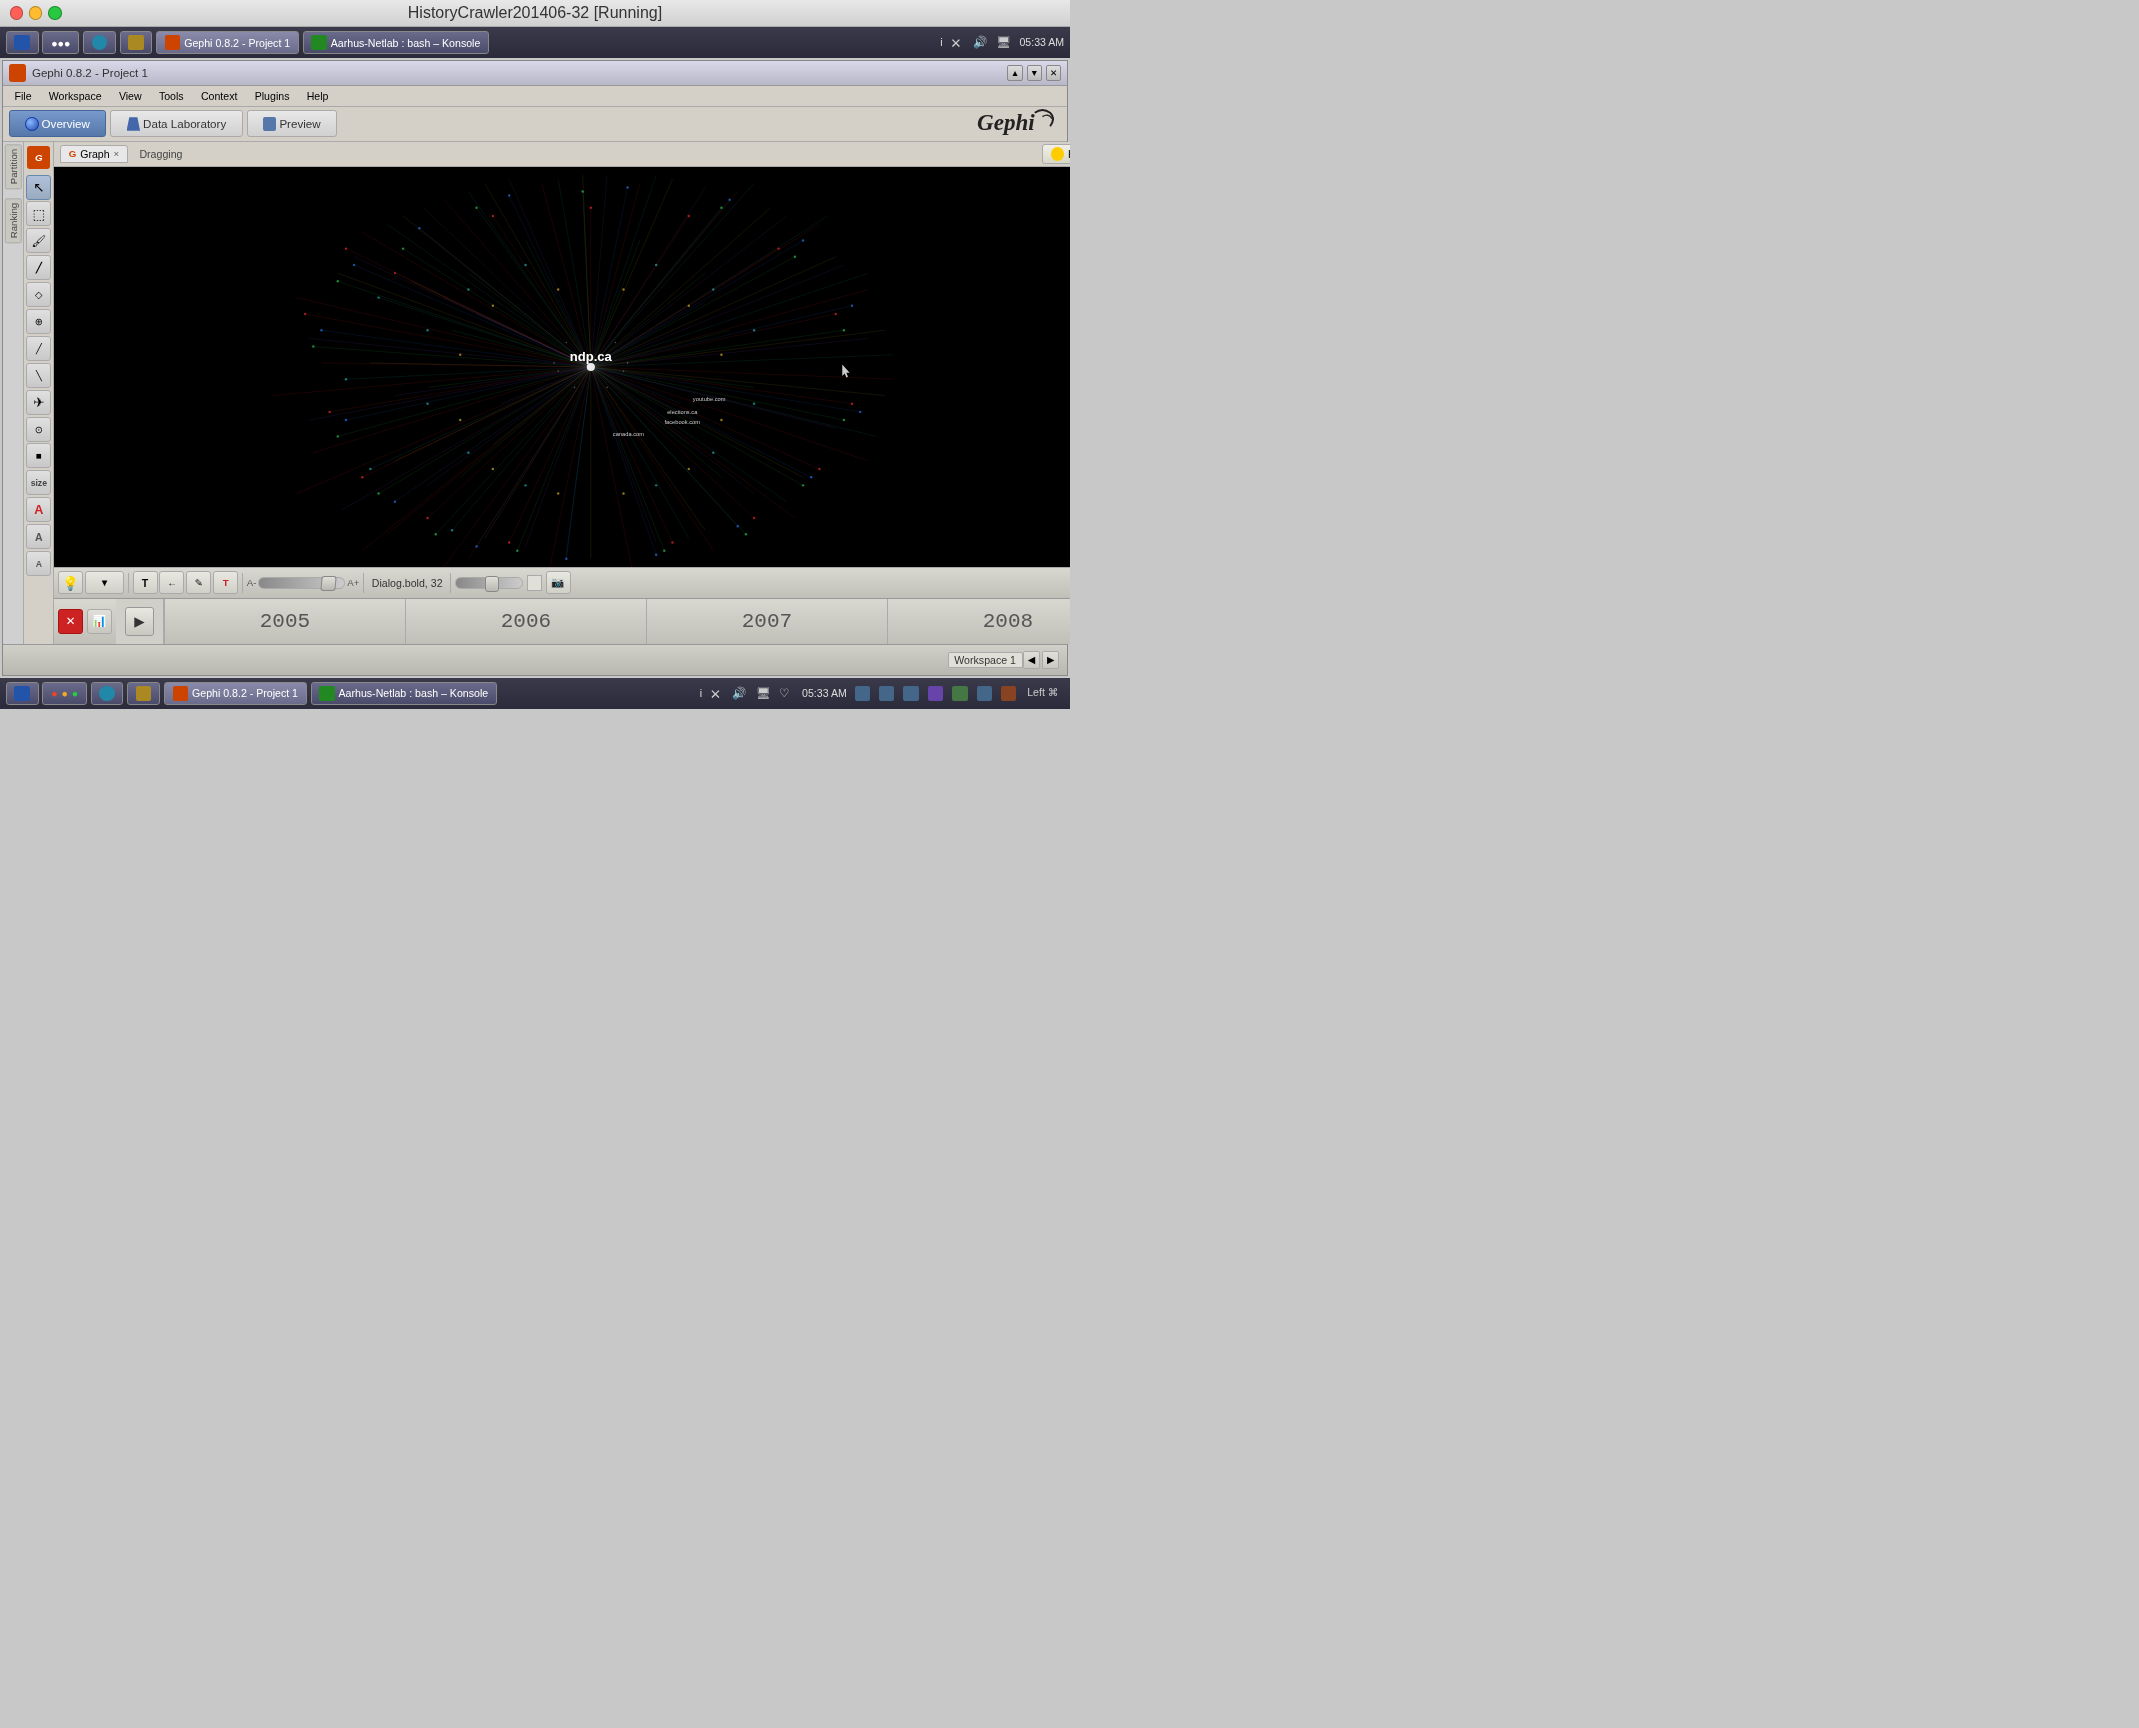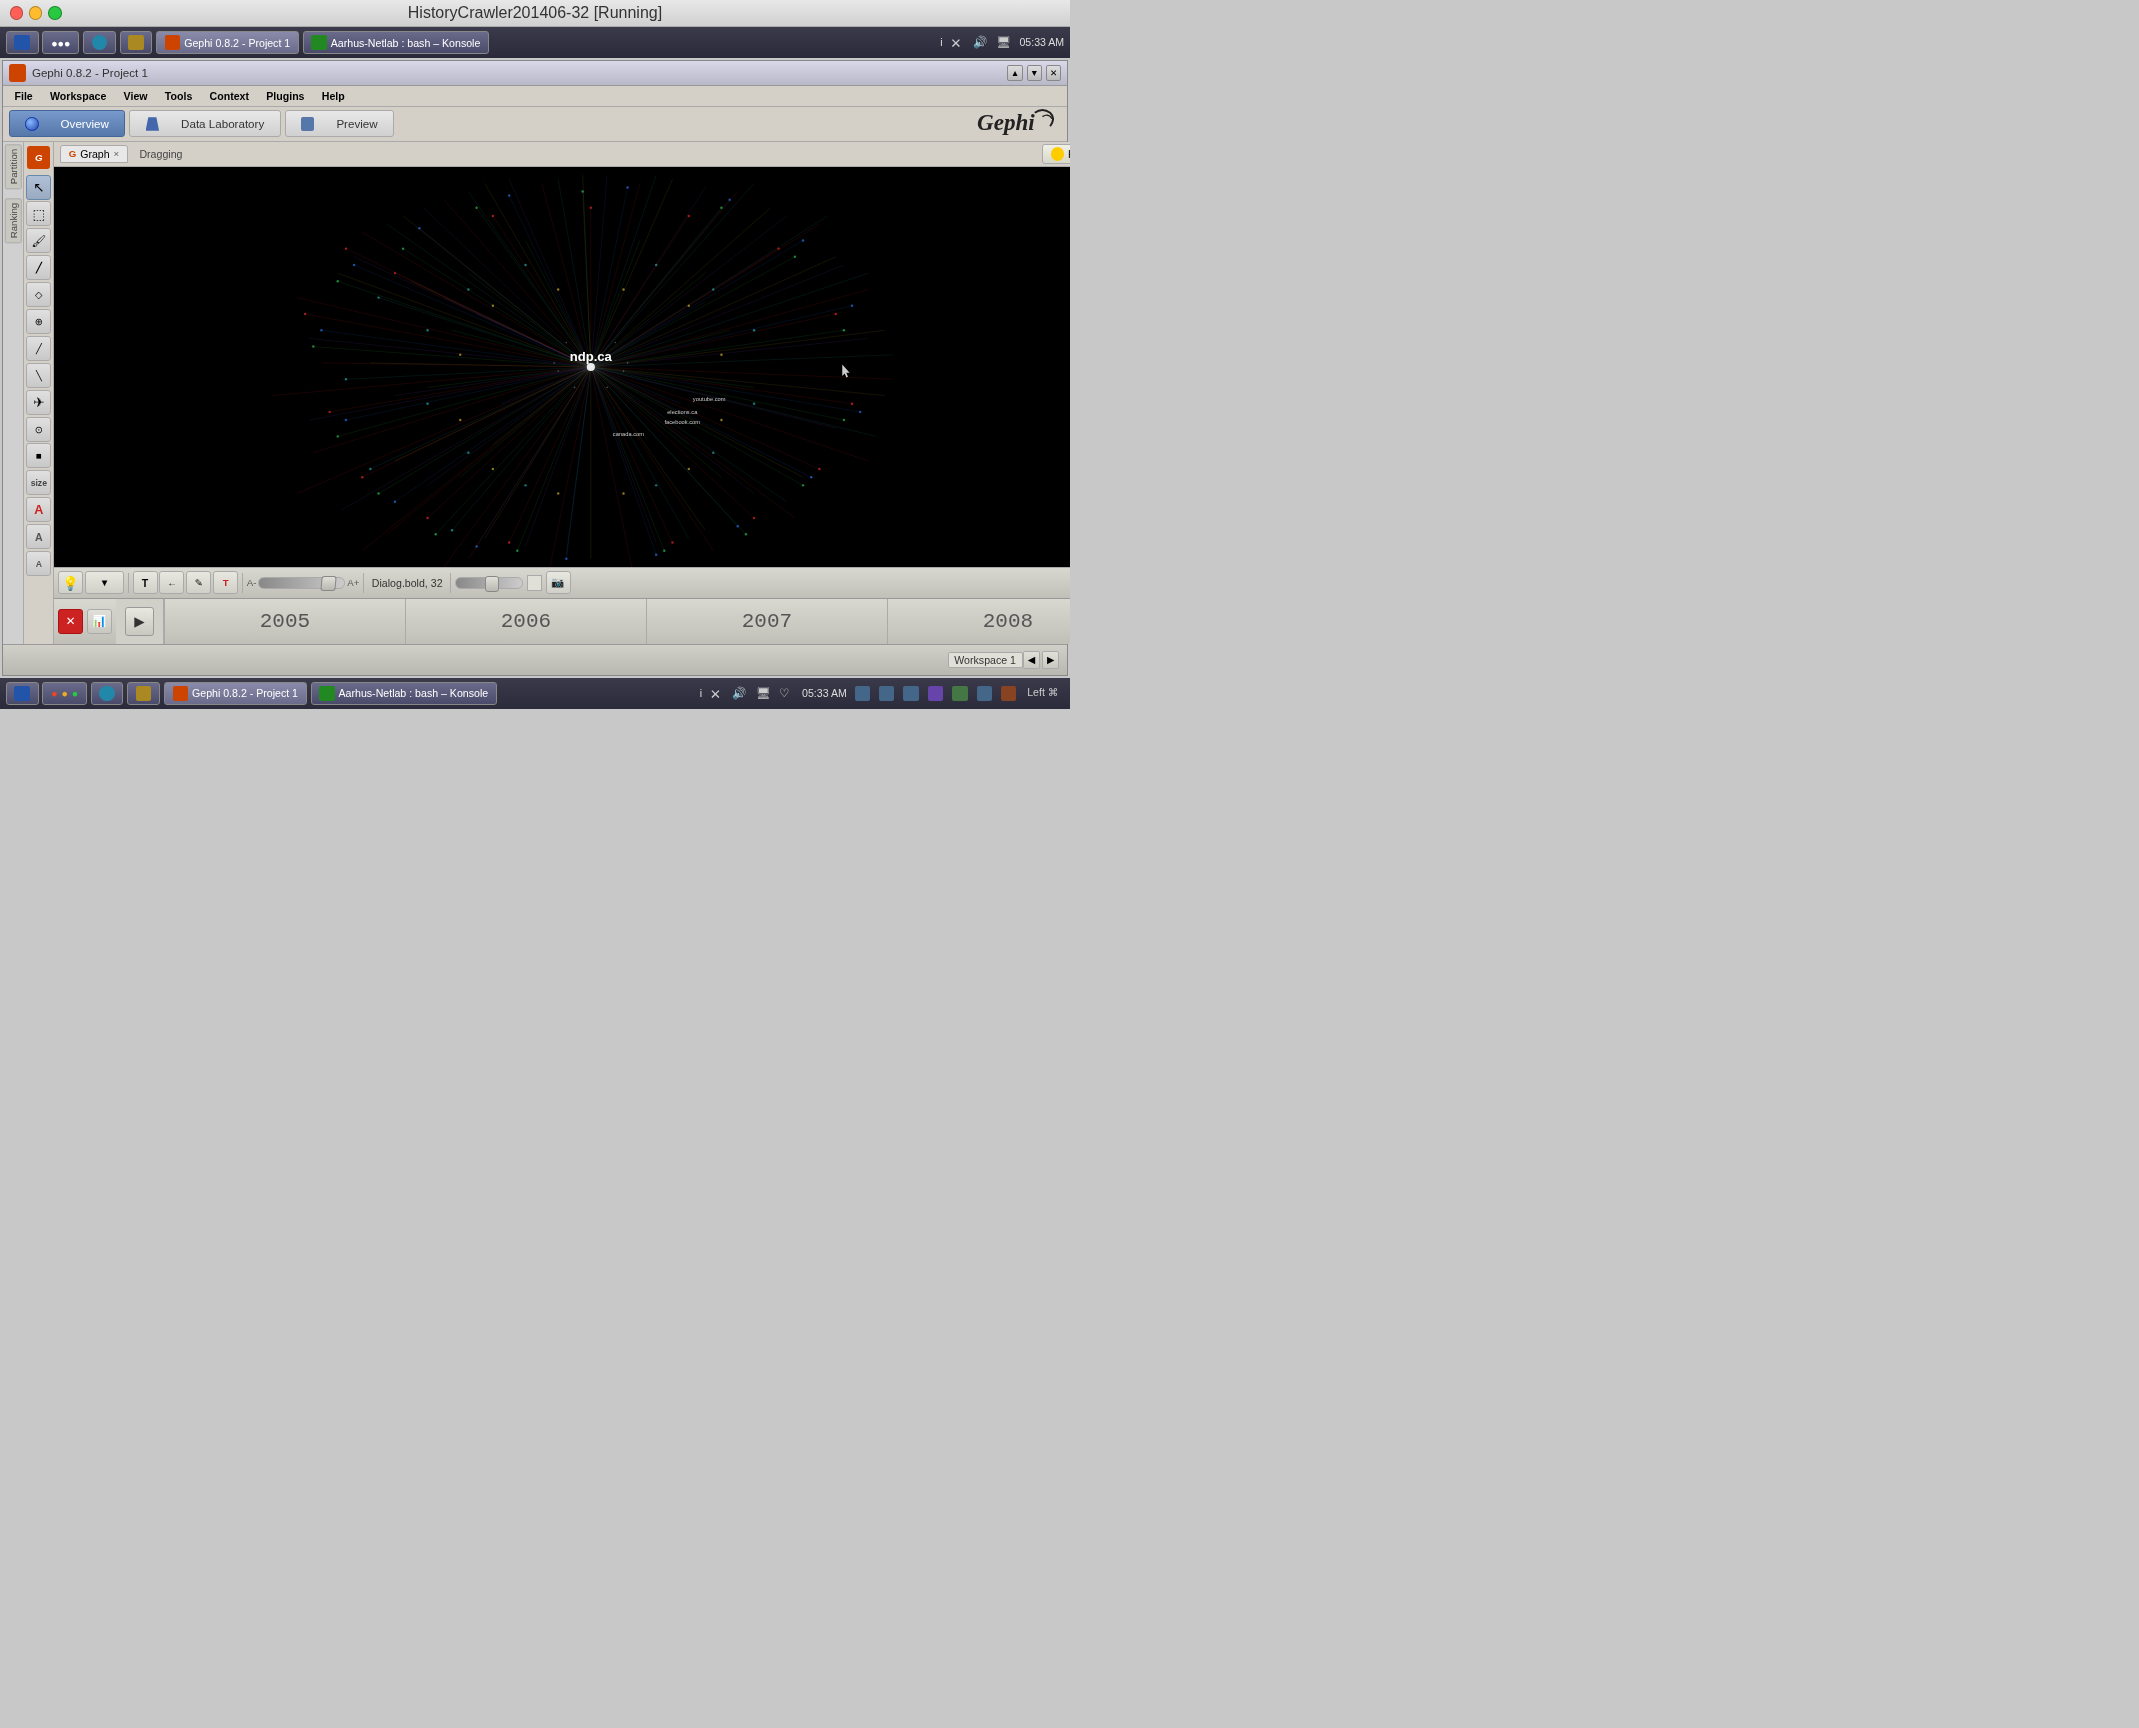--- a/index.html
+++ b/index.html
@@ -140,21 +140,20 @@
 
     
     .menu-bar {
       background: #d4d0c8;
       height: 21px;
       display: flex;
       align-items: center;
       padding: 0 3.9px;
       border-bottom: 1px solid #aaa;
       gap: 1.9px;
-      font-weight: bold;
     }
     .menu-item {
       padding: 1.9px 7.7px;
       font-size: 10.6px;
       color: #000;
       cursor: pointer;
       border-radius: 1.9px;
     }
 
     
@@ -163,21 +162,21 @@
       height: 35px;
       display: flex;
       align-items: center;
       padding: 0 5.8px;
       border-bottom: 1px solid #aaa;
       gap: 3.9px;
     }
     .nav-tab {
       display: flex;
       align-items: center;
-      gap: 22px;
+      gap: 3px;
       padding: 3.9px 15.4px;
       border: 1px solid #aaa;
       border-radius: 2.9px;
       font-size: 11.6px;
       cursor: pointer;
       height: 27px;
     }
     .nav-tab.active {
       background: linear-gradient(to bottom, #7799cc, #5577aa);
       color: #fff;

